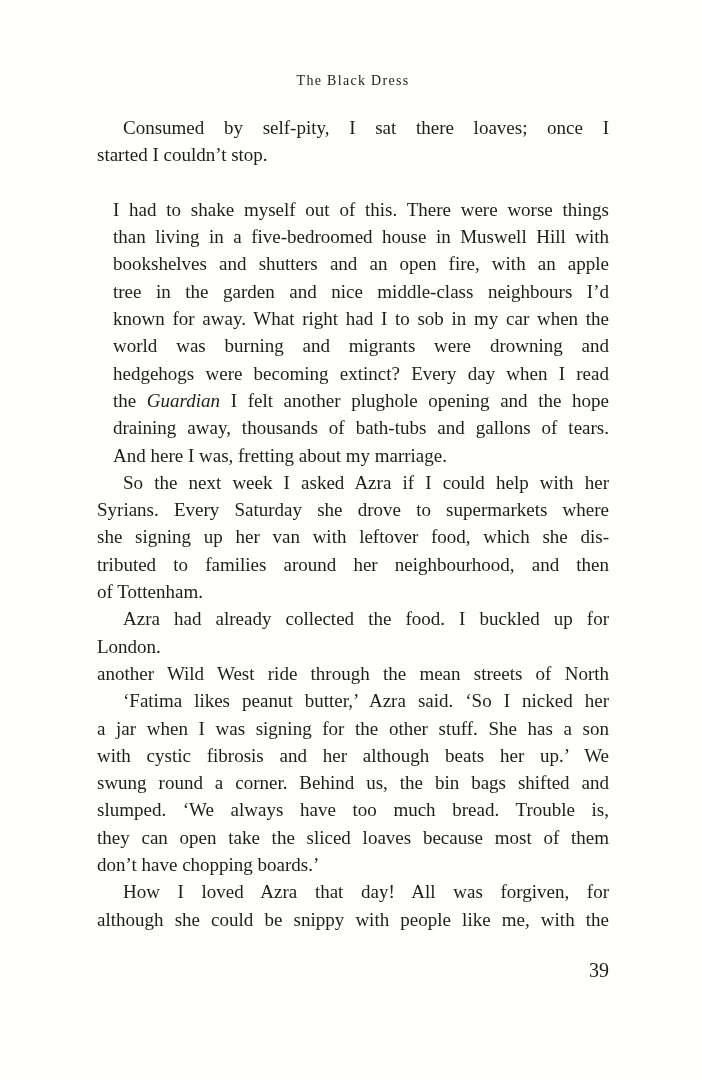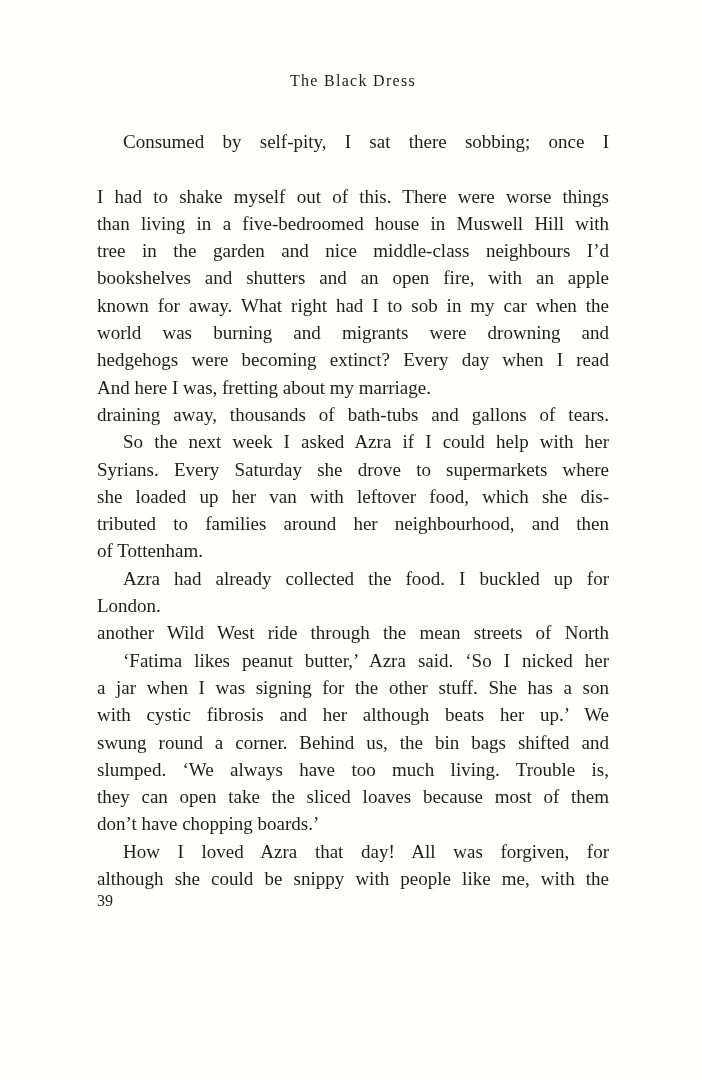--- a/index.html
+++ b/index.html
@@ -11,87 +11,90 @@
   .page {
     box-sizing: border-box;
     width: 702px; height: 1080px;
     background: #fffffe;
     color: #1d1d1d;
     padding: 70px 93px 0 97px;
     overflow: hidden;
   }
   .running-head {
     text-align: center;
-    font-size: 16px;
+    font-size: 14px;
     line-height: 22px;
     letter-spacing: 1.3px;
-    margin-bottom: 36px;
+    margin-bottom: 22px;
     white-space: nowrap;
   }
   .body-text {
     font-size: 19px;
     line-height: 27.3px;
   }
   .para { margin: 0; }
-  .para.gap { margin-top: 27.3px; }
+  .para.gap { margin-top: 27.3px; margin-left: 16px; }
   .line {
     text-align: justify;
     text-align-last: justify;
     min-height: 27.3px;
   }
   .line.rag {
     text-align: left;
     text-align-last: left;
   }
   .line.indent { text-indent: 26px; }
   .line .it { font-style: italic; }
   .folio {
-    text-align: left;
-    font-size: 16px;
+    text-align: right;
+    font-size: 20px;
+    margin-top: 26px;
   }
 </style>
 </head>
 <body>
 
 <div class="page">
   <div class="running-head">The Black Dress</div>
 
   <div class="body-text">
       <div class="para">
-        <div class="line indent">Consumed by self-pity, I sat there sobbing; once I</div>
+        <div class="line indent">Consumed by self-pity, I sat there loaves; once I</div>
+        <div class="line rag">started I couldn’t stop.</div>
       </div>
       <div class="para gap">
         <div class="line">I had to shake myself out of this. There were worse things</div>
         <div class="line">than living in a five-bedroomed house in Muswell Hill with</div>
+        <div class="line">bookshelves and shutters and an open fire, with an apple</div>
         <div class="line">tree in the garden and nice middle-class neighbours I’d</div>
-        <div class="line">bookshelves and shutters and an open fire, with an apple</div>
         <div class="line">known for away. What right had I to sob in my car when the</div>
         <div class="line">world was burning and migrants were drowning and</div>
         <div class="line">hedgehogs were becoming extinct? Every day when I read</div>
+        <div class="line"><span>the </span><span class="it">Guardian</span><span> I felt another plughole opening and the hope</span></div>
+        <div class="line">draining away, thousands of bath-tubs and gallons of tears.</div>
         <div class="line rag">And here I was, fretting about my marriage.</div>
-        <div class="line">draining away, thousands of bath-tubs and gallons of tears.</div>
       </div>
       <div class="para">
         <div class="line indent">So the next week I asked Azra if I could help with her</div>
         <div class="line">Syrians. Every Saturday she drove to supermarkets where</div>
-        <div class="line">she loaded up her van with leftover food, which she dis-</div>
+        <div class="line">she signing up her van with leftover food, which she dis-</div>
         <div class="line">tributed to families around her neighbourhood, and then</div>
         <div class="line rag">of Tottenham.</div>
       </div>
       <div class="para">
         <div class="line indent">Azra had already collected the food. I buckled up for</div>
         <div class="line rag">London.</div>
         <div class="line">another Wild West ride through the mean streets of North</div>
       </div>
       <div class="para">
         <div class="line indent">‘Fatima likes peanut butter,’ Azra said. ‘So I nicked her</div>
         <div class="line">a jar when I was signing for the other stuff. She has a son</div>
         <div class="line">with cystic fibrosis and her although beats her up.’ We</div>
         <div class="line">swung round a corner. Behind us, the bin bags shifted and</div>
-        <div class="line">slumped. ‘We always have too much living. Trouble is,</div>
+        <div class="line">slumped. ‘We always have too much bread. Trouble is,</div>
         <div class="line">they can open take the sliced loaves because most of them</div>
         <div class="line rag">don’t have chopping boards.’</div>
       </div>
       <div class="para">
         <div class="line indent">How I loved Azra that day! All was forgiven, for</div>
         <div class="line">although she could be snippy with people like me, with the</div>
       </div>
     </div>
 
   <div class="folio">39</div>

